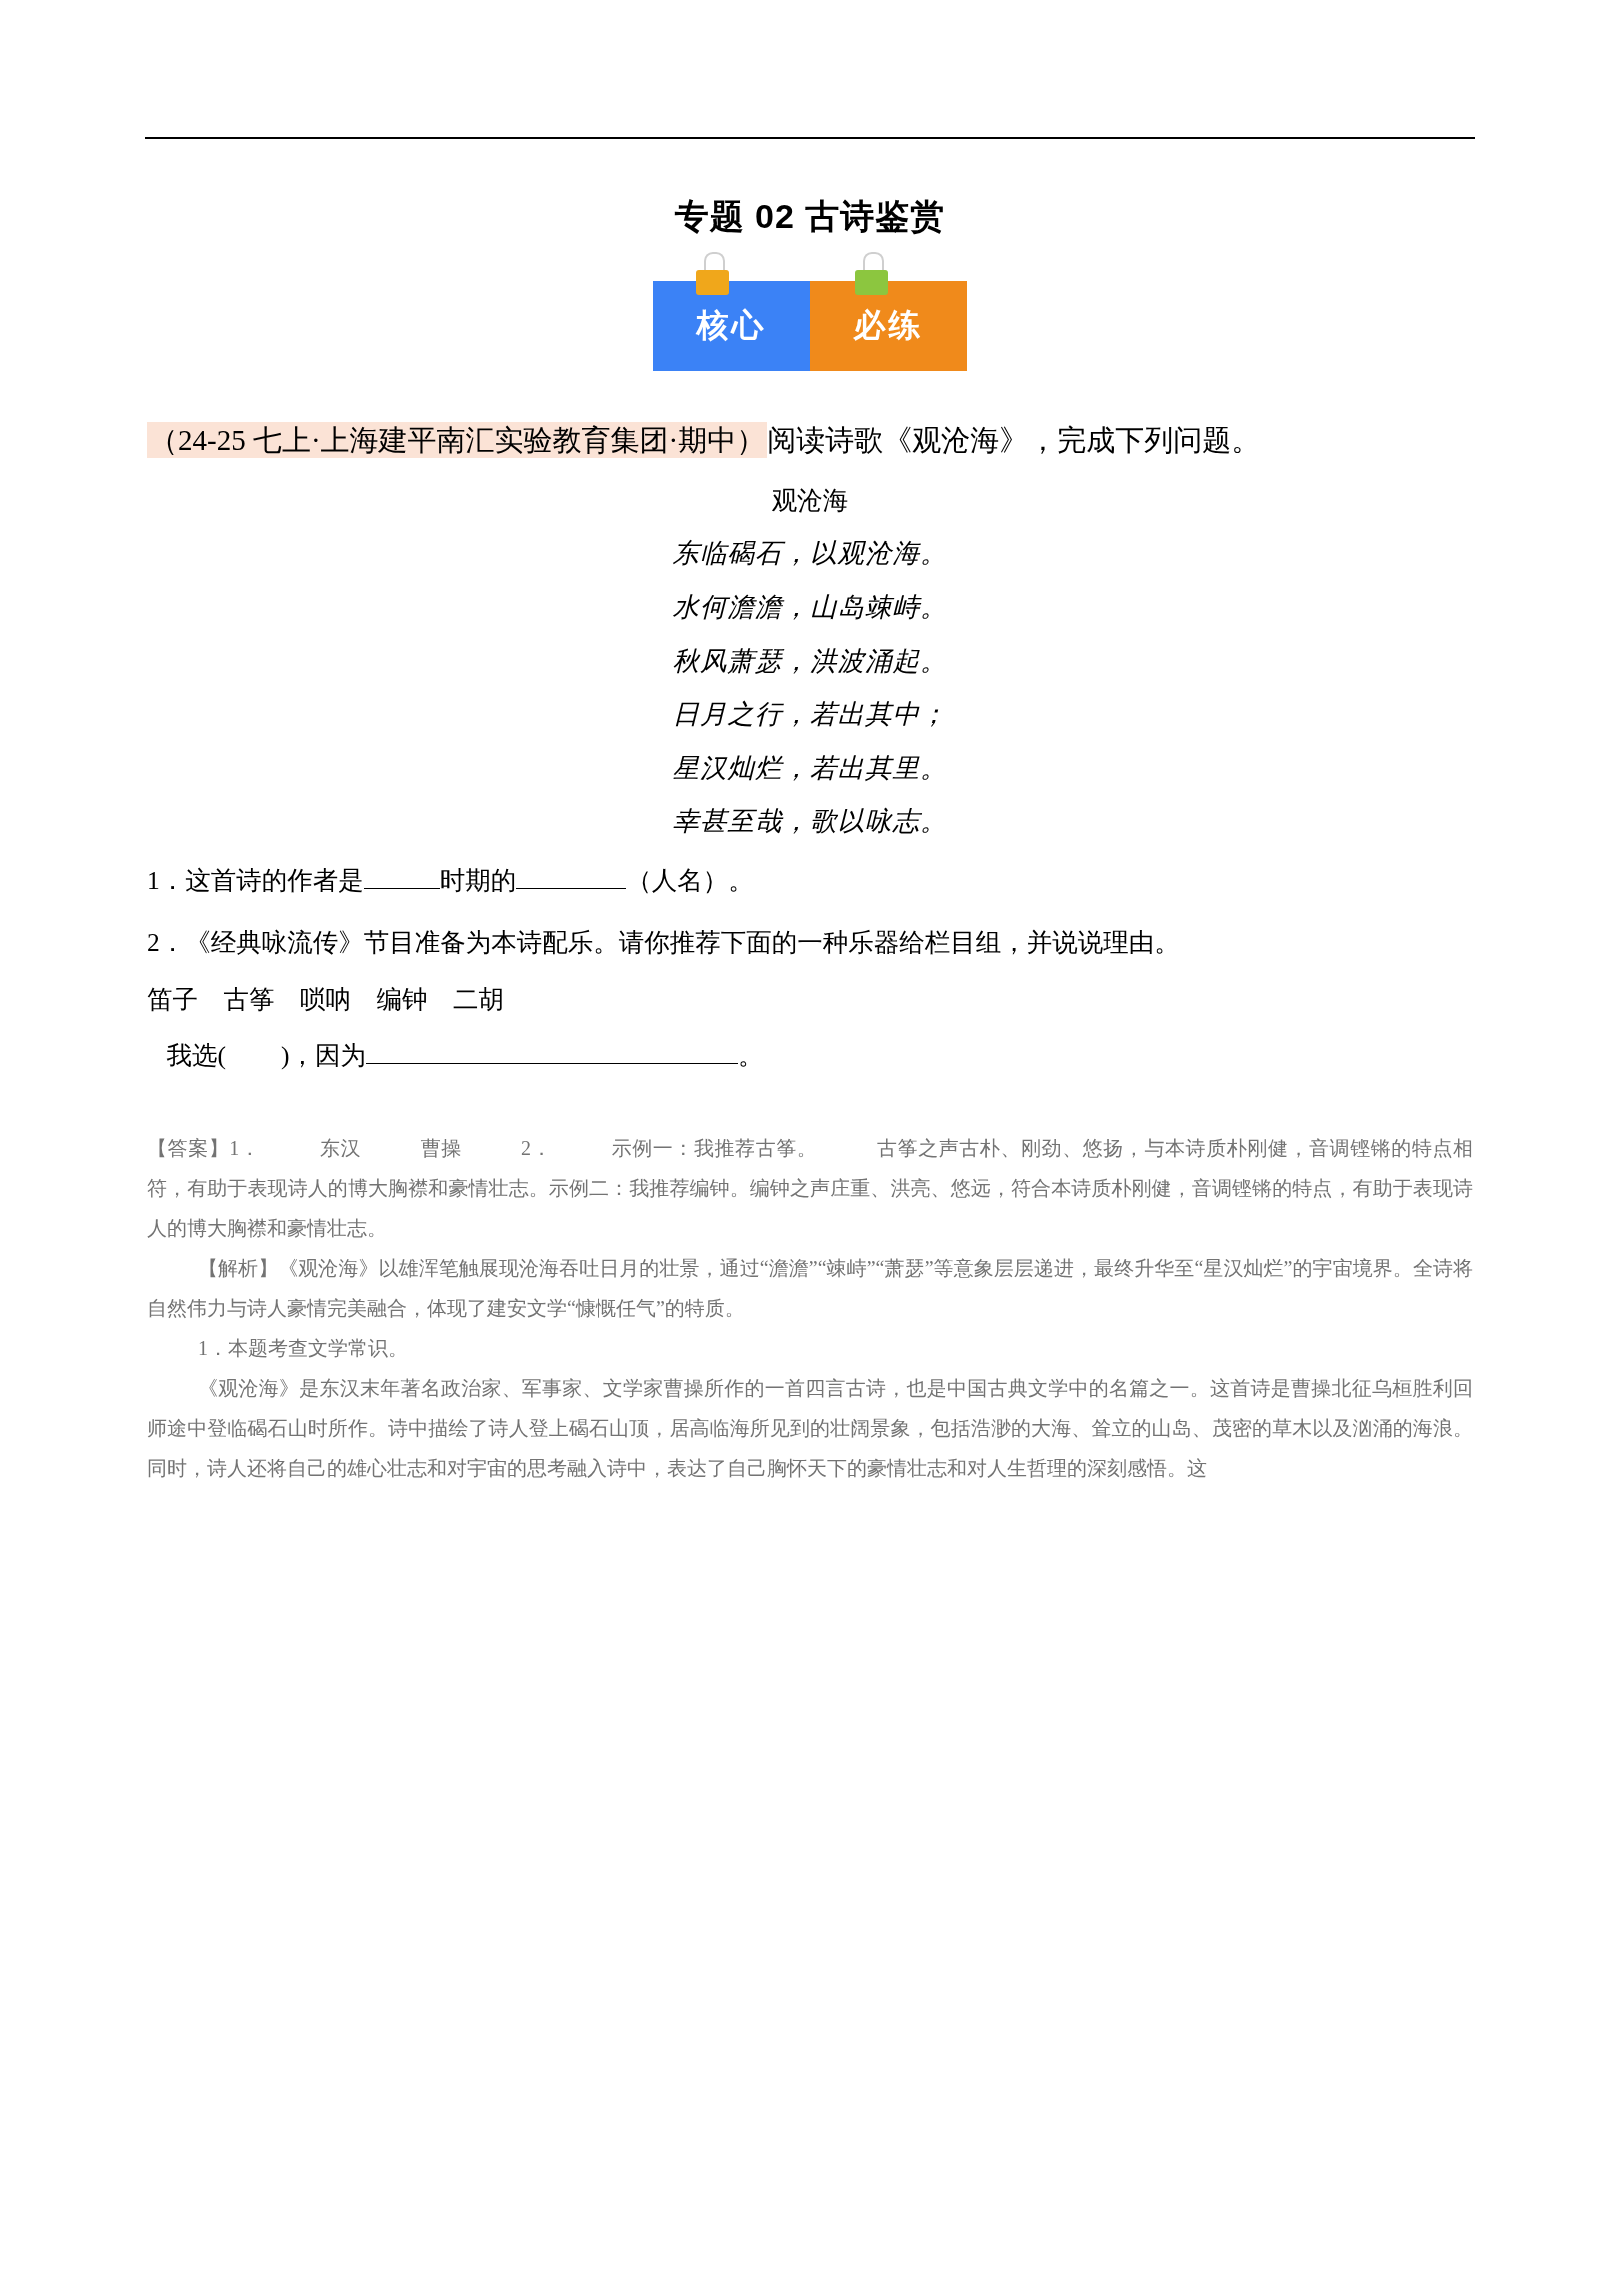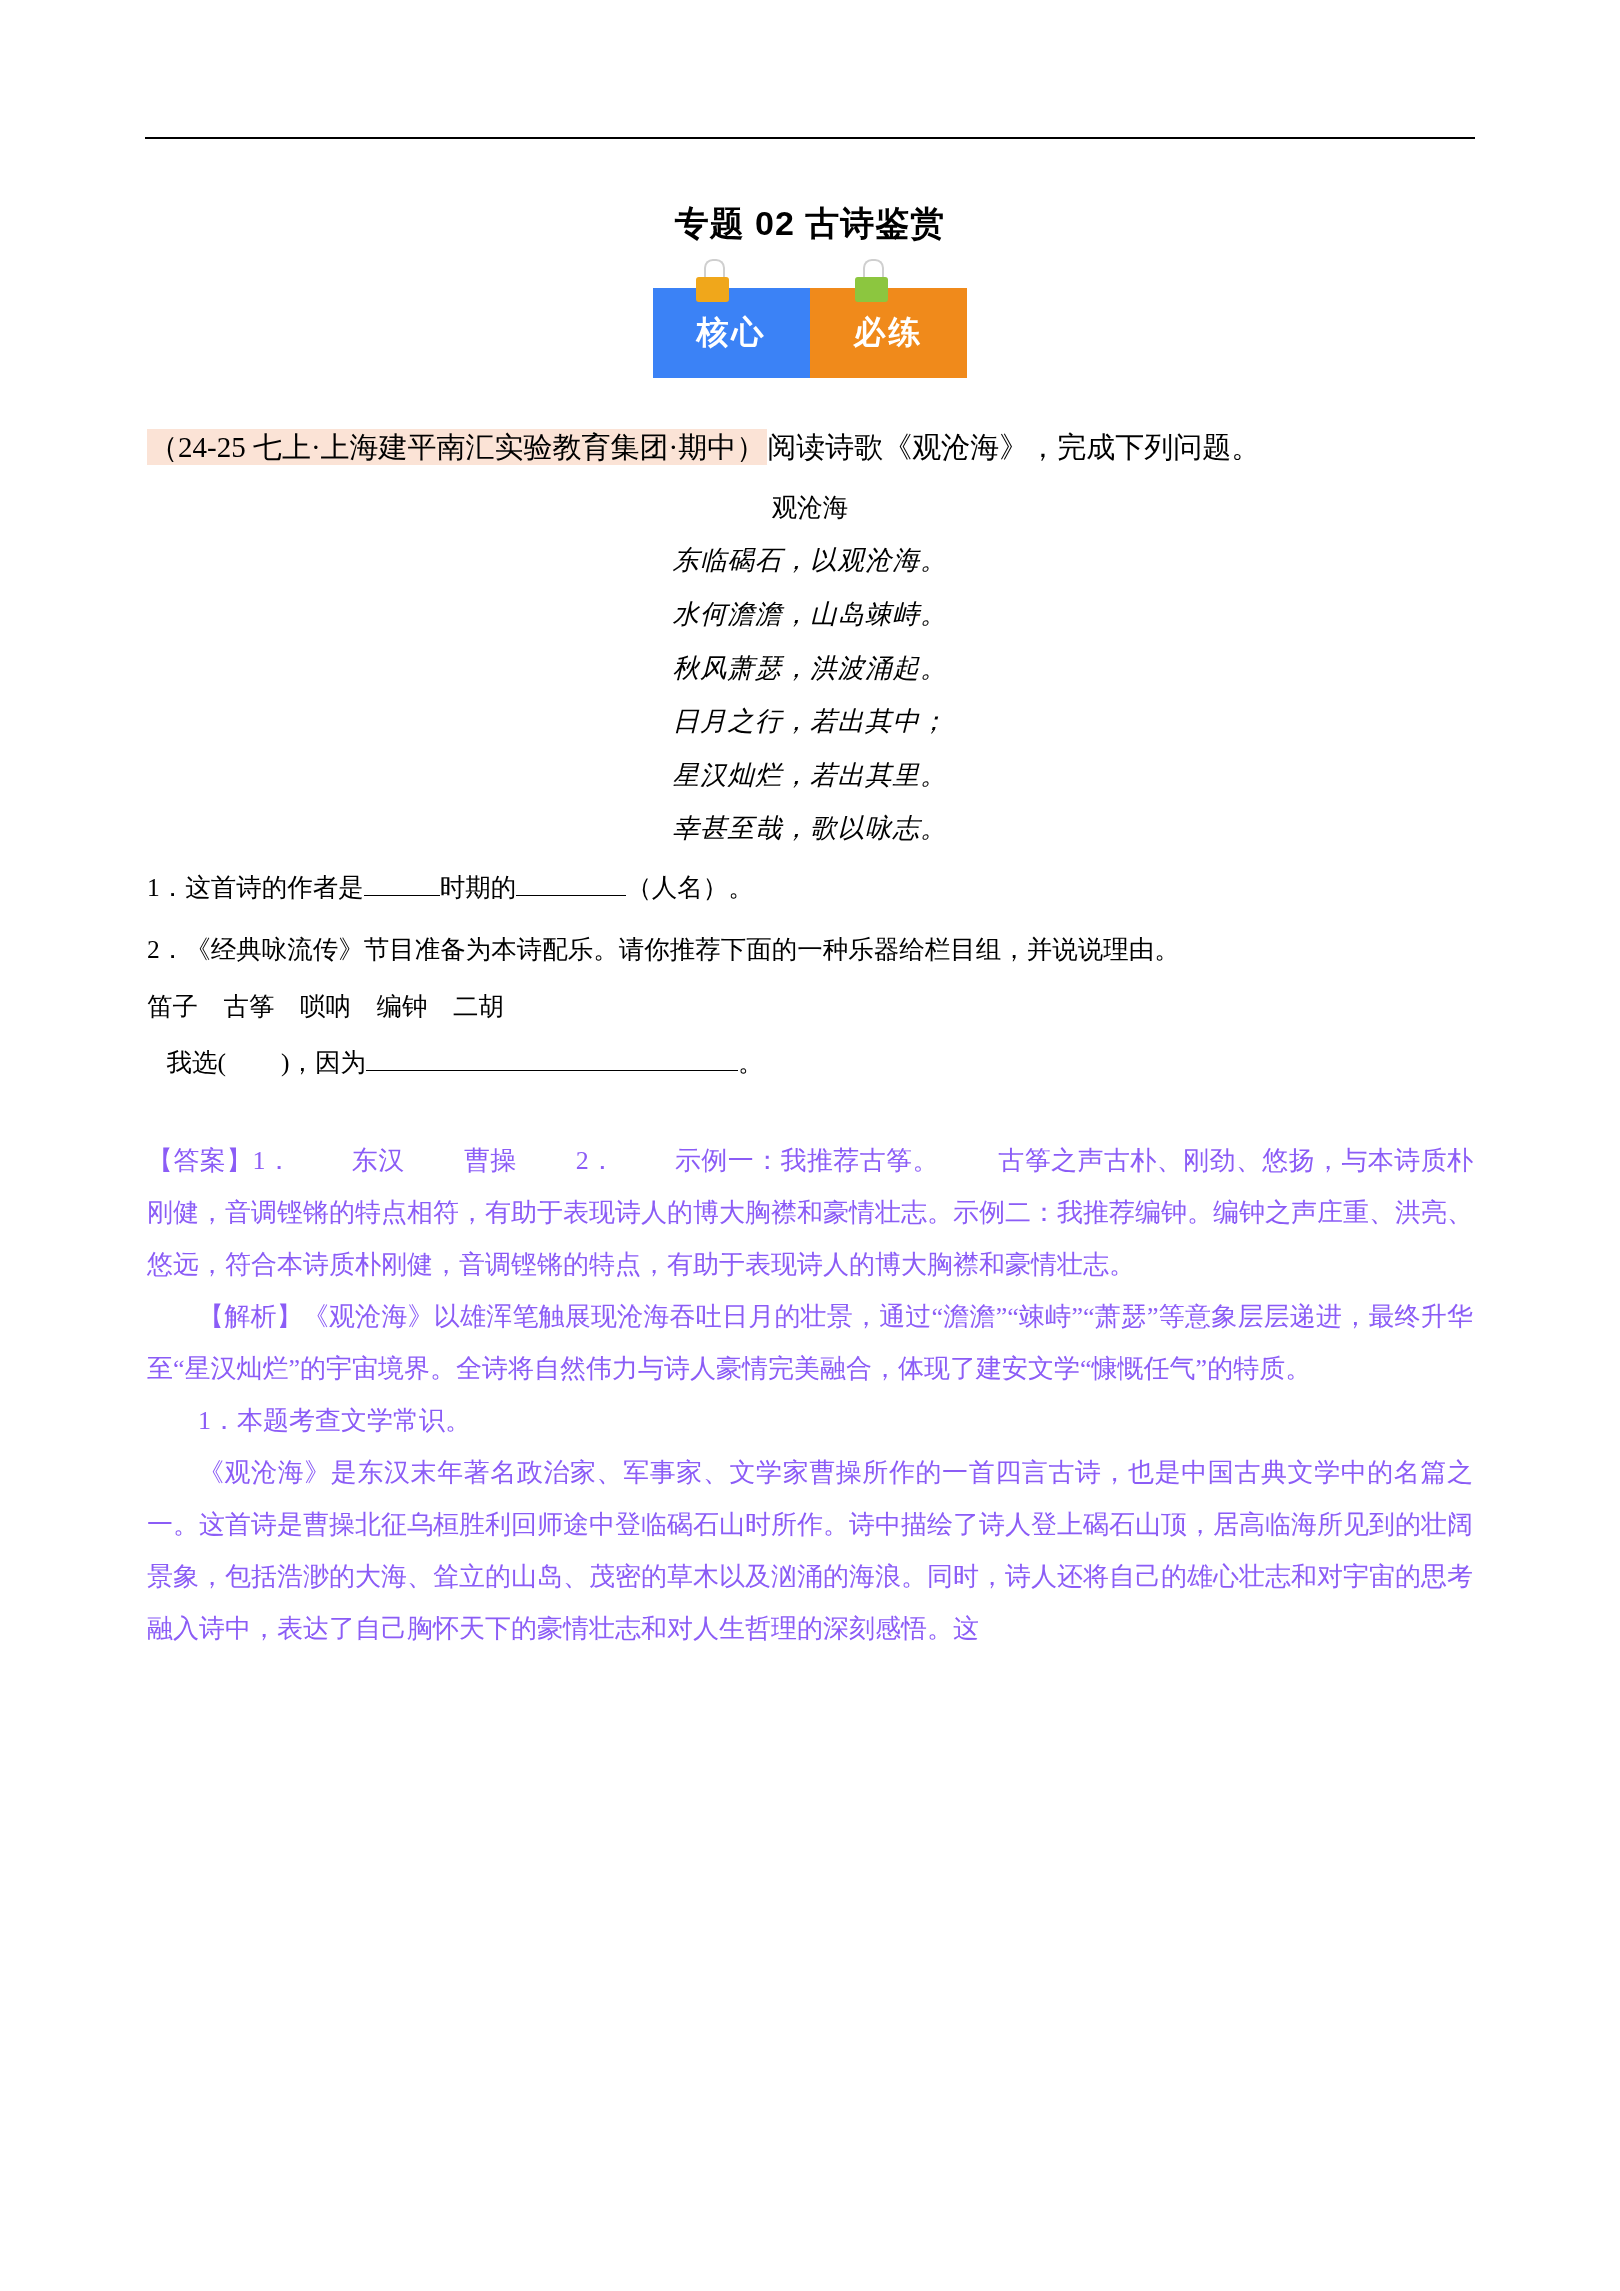--- a/index.html
+++ b/index.html
@@ -12,21 +12,21 @@
     height: 2292px;
     font-family: "Liberation Serif", serif;
     color: #000;
     position: relative;
   }
   .page {
     position: relative;
     width: 1620px;
     height: 2292px;
     box-sizing: border-box;
-    padding: 15px 147px;
+    padding: 8px 147px;
   }
   .top-rule {
     position: absolute;
     left: 145px;
     top: 137px;
     width: 1330px;
     height: 0;
     border-top: 2px solid #000;
   }
   .doc-title {
@@ -126,22 +126,22 @@
     line-height: 1.6;
   }
   .q-sub.indent { text-indent: 19.6px; }
   .blank-s { display: inline-block; border-bottom: 1px solid #000; width: 76px; }
   .blank-m { display: inline-block; border-bottom: 1px solid #000; width: 110px; }
   .blank-l { display: inline-block; border-bottom: 1px solid #000; width: 372px; }
   .paren-blank { display: inline-block; width: 55px; }
 
   .answer-block {
     margin-top: 51px;
-    color: #8b5cf6;
-    font-size: 26px;
+    color: #737373;
+    font-size: 20px;
     line-height: 2.0;
     text-align: justify;
   }
   .answer-block p {
     margin: 0;
   }
   .answer-block p.indent2 { text-indent: 51px; }
   .gap-wide { display: inline-block; width: 59px; }
 </style>
 </head>

